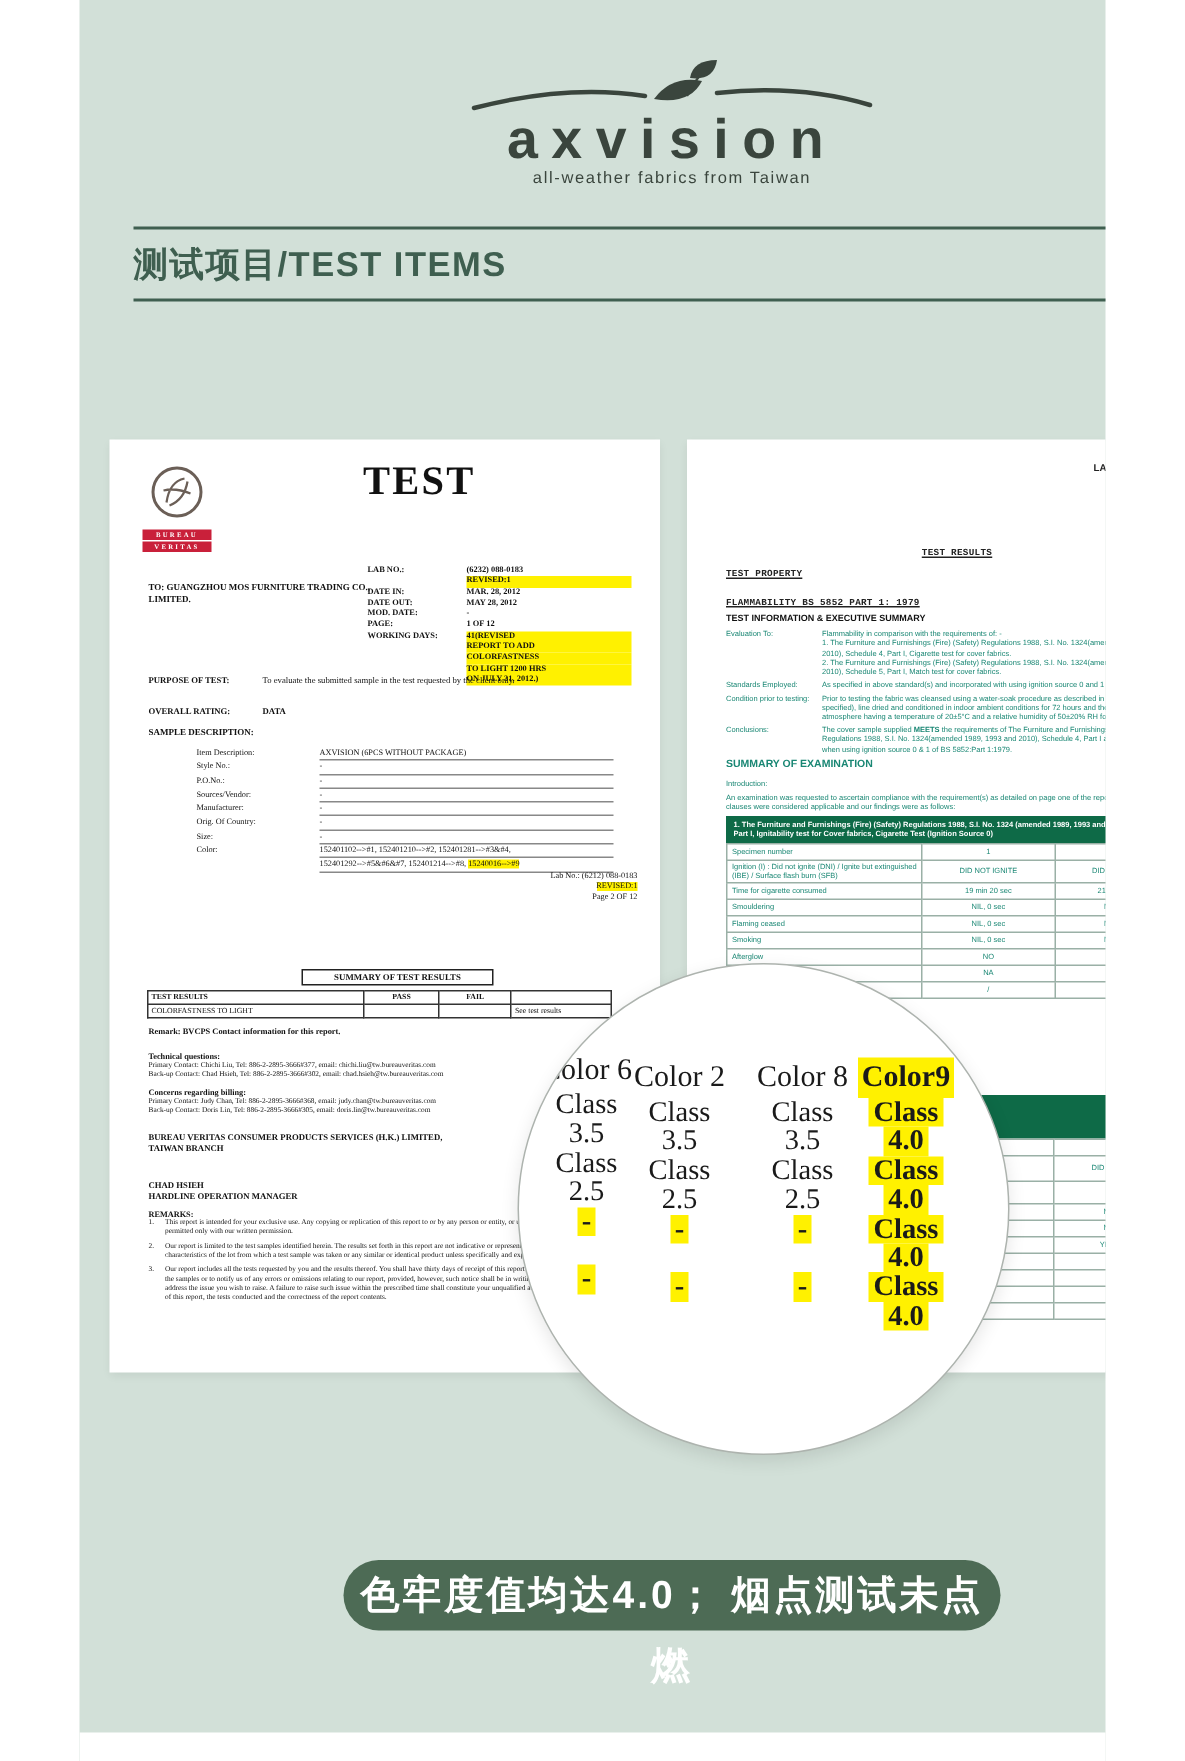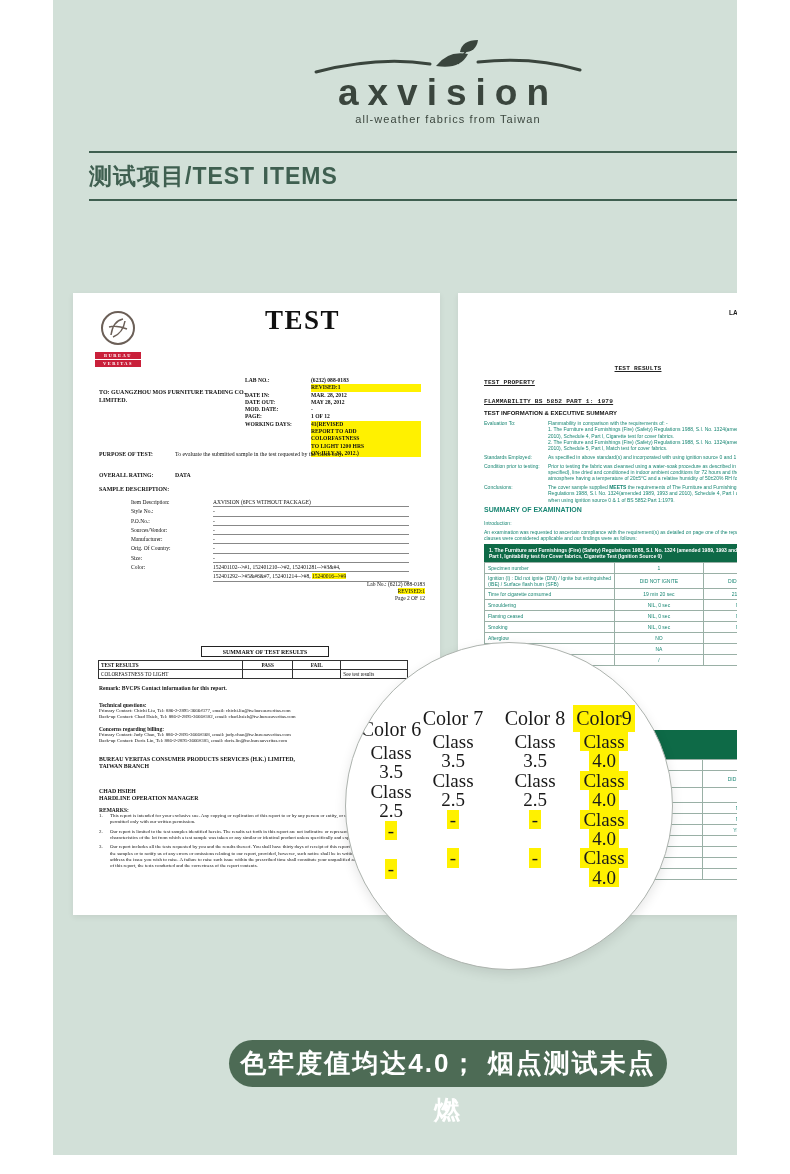--- a/index.html
+++ b/index.html
@@ -21,21 +21,21 @@
   
   .page{position:absolute;background:#fff;box-shadow:0 2px 6px rgba(0,0,0,.07);}
   .page-left{left:20px;top:293px;width:367px;height:622px;font-family:"Liberation Serif",serif;color:#111;}
   .page-right{left:405px;top:293px;width:360px;height:622px;color:#1a8774;}
   .abs{position:absolute;}
 
   
   .bv{left:20px;top:16px;width:50px;text-align:center;}
   .bv-bar{background:#c9203a;color:#fff;font-size:4.5px;font-weight:700;letter-spacing:1.5px;
     height:7px;line-height:7px;width:46px;margin:1px auto 0 auto;}
-  .lp-title{left:192px;top:12px;font-size:27px;font-weight:700;letter-spacing:1.5px;line-height:31px;}
+  .lp-title{left:169px;top:12px;font-size:27px;font-weight:700;letter-spacing:1.5px;line-height:31px;}
   .lp-meta{left:172px;top:84px;width:186px;font-size:5.6px;font-weight:700;line-height:7.3px;}
   .lp-meta .l{display:inline-block;width:66px;vertical-align:top;}
   .lp-meta .v{display:inline-block;width:110px;vertical-align:top;}
   .hl{background:#fff100;}
   .lp-to{left:26px;top:96px;width:155px;font-size:6px;font-weight:700;line-height:7.6px;}
   .lrow{display:flex;}
   .lrow .lab{width:76px;font-weight:700;flex:none;}
   .lp-purpose{left:26px;top:158px;width:320px;font-size:5.8px;line-height:7px;}
   .lp-rating{left:26px;top:179px;width:320px;font-size:5.8px;font-weight:700;}
   .lp-sdlabel{left:26px;top:193px;font-size:6px;font-weight:700;}
@@ -88,21 +88,21 @@
   .rp-t1{left:26px;top:251px;}
   .rp-t2{left:26px;top:437px;}
 
   
   .mag{position:absolute;left:292px;top:642px;width:326px;height:326px;border-radius:50%;
     background:#fff;border:1px solid #adb3ae;overflow:hidden;z-index:5;
     box-shadow:0 4px 12px rgba(0,0,0,.10);font-family:"Liberation Serif",serif;color:#1a1a1a;}
   .mag-col{position:absolute;width:92px;text-align:center;}
   .mag-hdr{font-size:20px;height:27px;line-height:27px;}
   .mag-line{font-size:19px;height:19.4px;line-height:19.4px;text-align:center;}
-  .mag-line .hl,.mag-hdr .hl{display:inline-block;padding:0 3px;}
+  .mag-line .hl,.mag-hdr .hl{display:inline-block;padding:0 3px;font-weight:bold;}
 
   
   .banner{position:absolute;left:176px;top:1040px;width:438px;height:47px;border-radius:24px;
     background:#4d6b55;color:#fff;font-size:26px;font-weight:700;letter-spacing:2px;
     text-align:center;line-height:47px;}
   .strip{position:absolute;left:0;top:1155px;width:790px;height:19px;background:#fff;}
 </style>
 </head>
 <body>
 
@@ -411,33 +411,33 @@
               <td class="lb"></td>
               <td class="c"></td>
               <td class="c"></td>
             </tr>
       </tbody>
         </table>
     </div>
   </div>
 
   <div class="mag">
-    <div class="mag-col" style="left:-1px;top:73px">
+    <div class="mag-col" style="left:-1px;top:57px">
       <div class="mag-hdr">Color 6</div>
       <div class="mag-line">Class</div>
       <div class="mag-line">3.5</div>
       <div class="mag-line">Class</div>
       <div class="mag-line">2.5</div>
       <div class="mag-line"><span class="hl">-</span></div>
       <div class="mag-line"></div>
       <div class="mag-line"><span class="hl">-</span></div>
       <div class="mag-line"></div>
     </div>
     <div class="mag-col" style="left:61px;top:62px">
-      <div class="mag-hdr">Color 7</div>
+      <div class="mag-hdr">Color 2</div>
       <div class="mag-line">Class</div>
       <div class="mag-line">3.5</div>
       <div class="mag-line">Class</div>
       <div class="mag-line">2.5</div>
       <div class="mag-line"><span class="hl">-</span></div>
       <div class="mag-line"></div>
       <div class="mag-line"><span class="hl">-</span></div>
       <div class="mag-line"></div>
     </div>
     <div class="mag-col" style="left:143px;top:62px">

